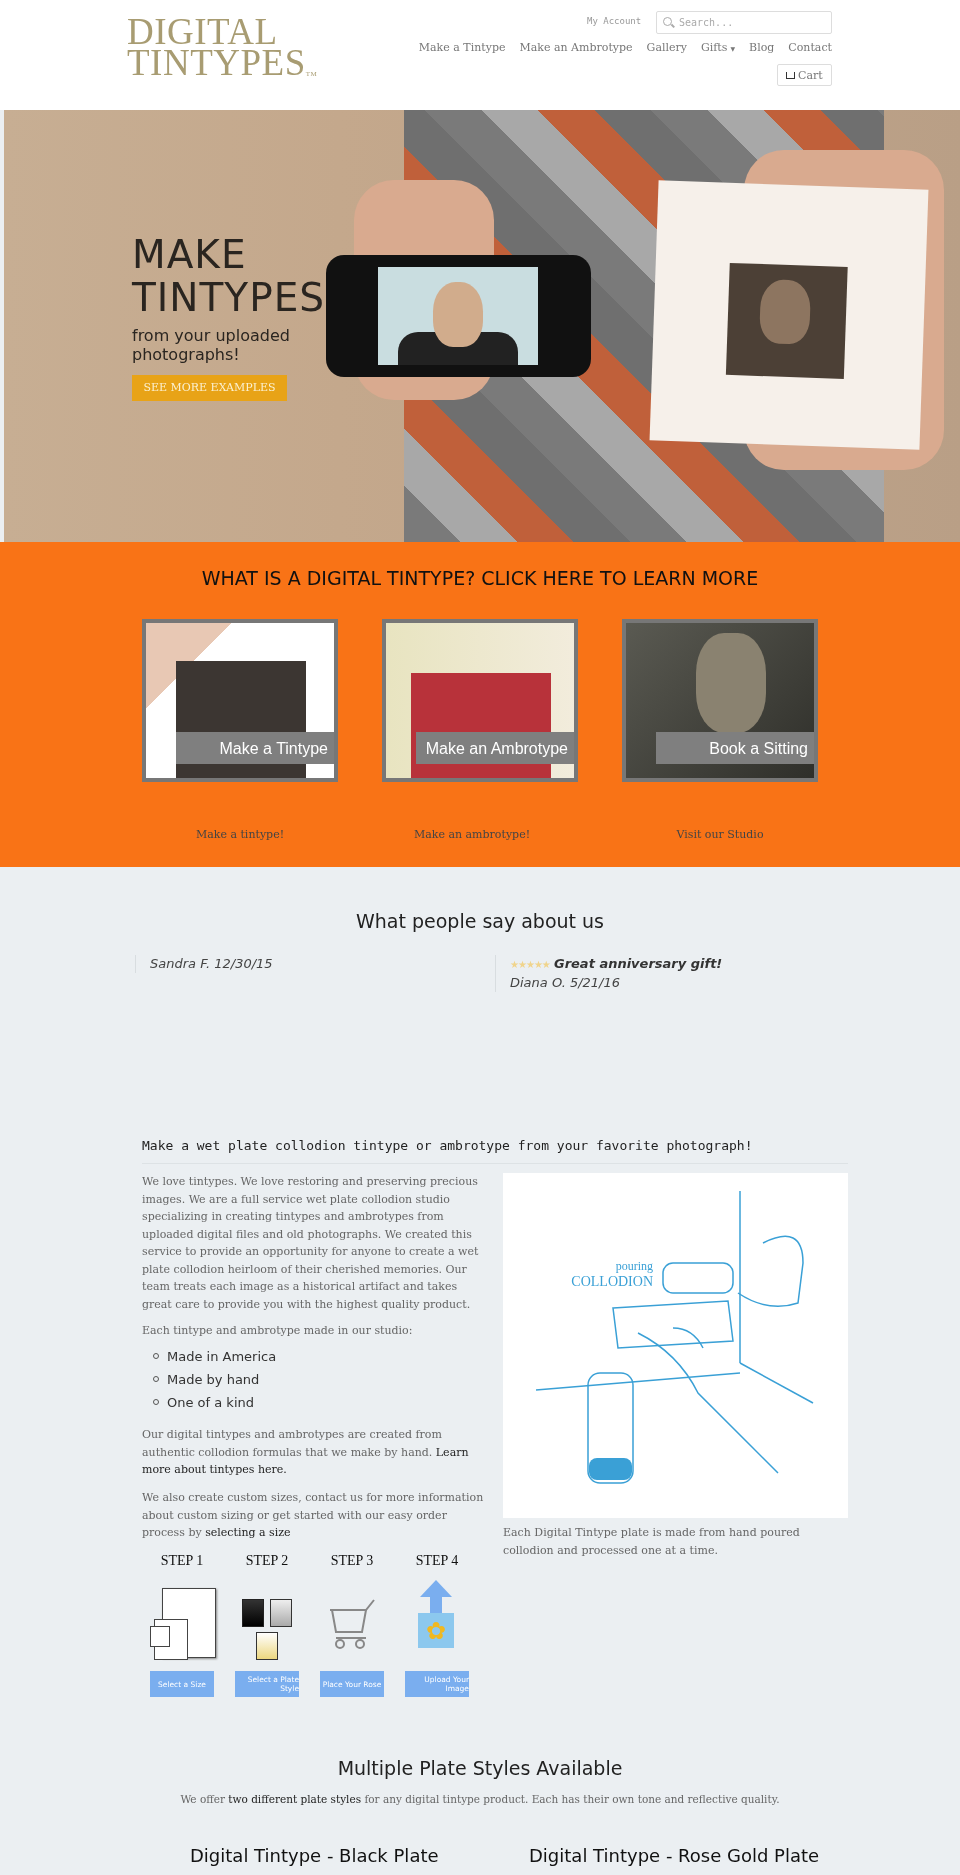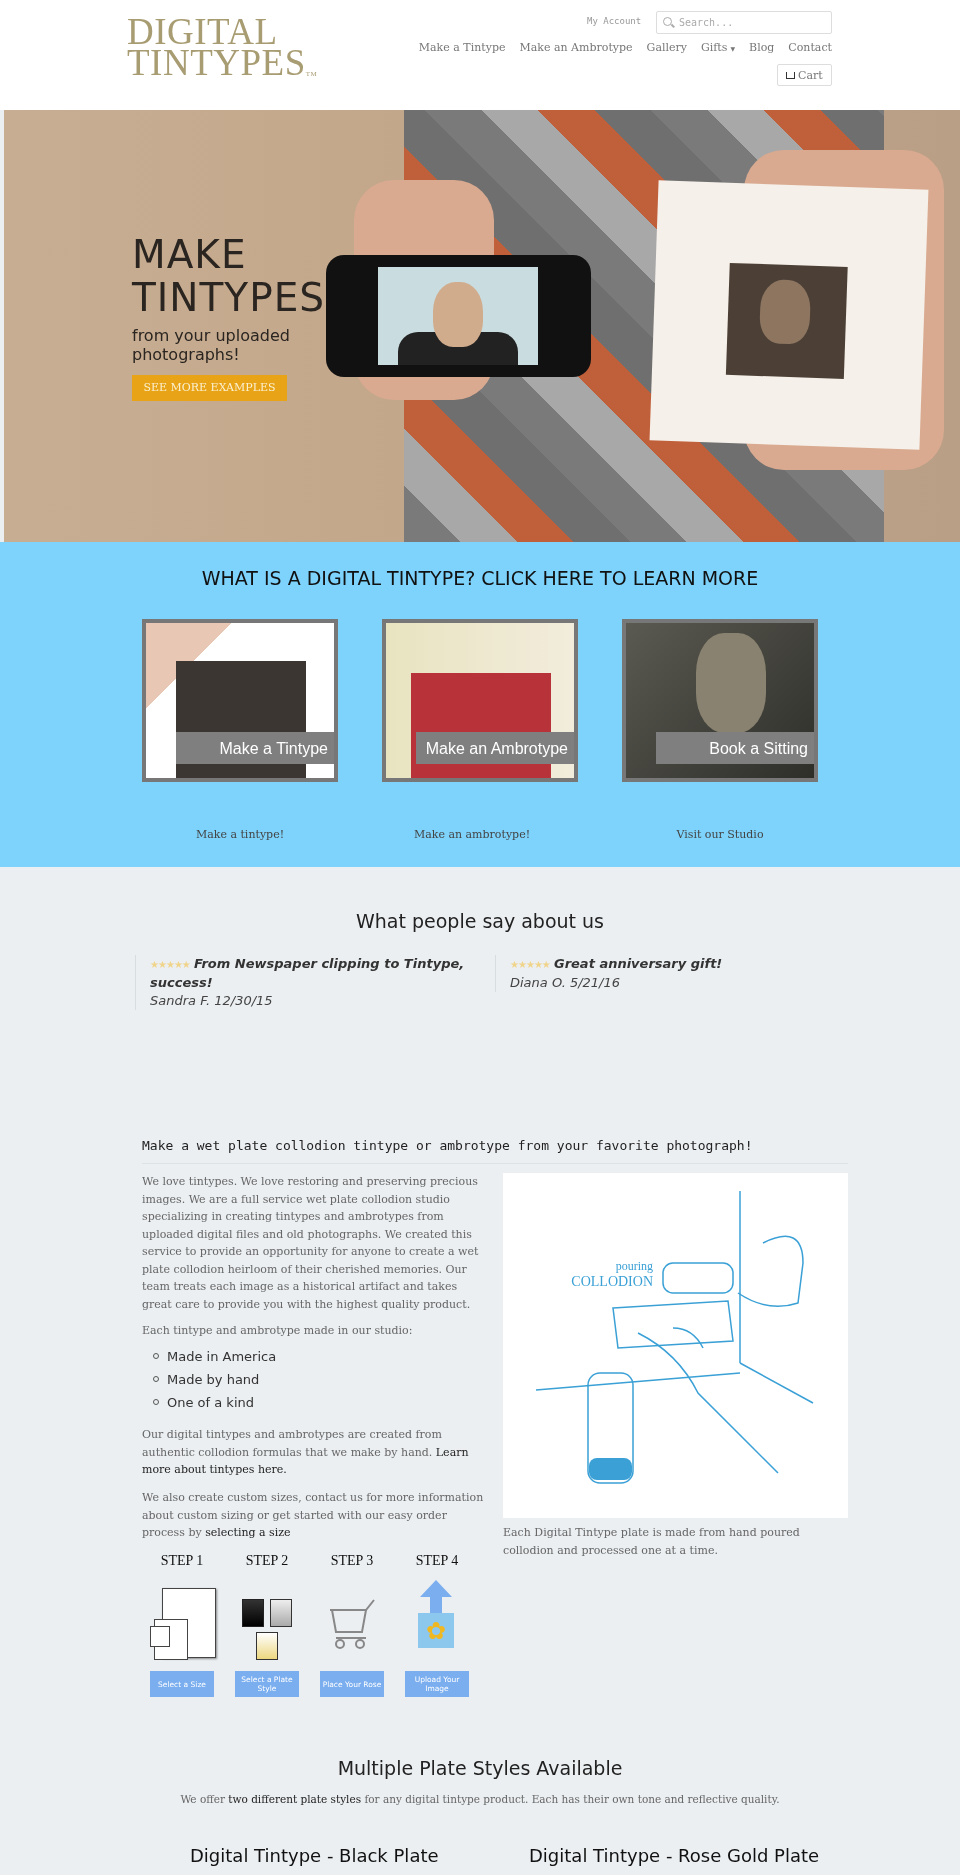--- a/index.html
+++ b/index.html
@@ -21,38 +21,38 @@
 .phone .scr{position:absolute;left:52px;top:12px;width:160px;height:98px;background:#c9dde0}
 .phone .face{position:absolute;left:55px;top:15px;width:50px;height:65px;background:#d1ac8c;border-radius:45% 45% 40% 40%}
 .phone .jacket{position:absolute;left:20px;top:65px;width:120px;height:33px;background:#222;border-radius:20px 20px 0 0}
 .mat{position:absolute;left:650px;top:75px;width:270px;height:260px;background:#f6f0ea;transform:rotate(2deg)}
 .mat .pic{position:absolute;left:74px;top:80px;width:118px;height:112px;background:#4c4036}
 .mat .pface{position:absolute;left:32px;top:15px;width:50px;height:64px;background:#8d7560;border-radius:45% 45% 40% 40%}
 .hand{position:absolute;background:#d9aa8f;border-radius:40px}
 .hero-title{position:absolute;left:128px;top:123px;font-family:"DejaVu Sans",sans-serif;font-size:39px;line-height:43px;color:#2a2520;letter-spacing:1px}
 .hero-sub{position:absolute;left:128px;top:216px;font-family:"DejaVu Sans",sans-serif;font-size:16px;line-height:19px;color:#2a2520}
 .hero-btn{position:absolute;left:128px;top:265px;width:155px;height:26px;background:#e8a317;color:#fbf0d0;font-size:11px;text-align:center;line-height:26px}
-.white{position:absolute;top:542px;left:0;width:960px;height:325px;background:#7dd3fc}
+.white{position:absolute;top:542px;left:0;width:960px;height:325px;background:#f97316}
 .learn{position:absolute;top:25px;width:100%;text-align:center;font-family:"DejaVu Sans",sans-serif;font-size:19px;color:#111}
 .card{position:absolute;top:77px;width:196px;height:163px;border:4px solid #777;background:#ddd;overflow:hidden}
 .card .lbl{position:absolute;right:0;bottom:14px;width:158px;height:32px;background:#7f7f7f;color:#fff;font-family:"Liberation Sans",sans-serif;font-size:16px;text-align:right;padding:8px 6px 0 0}
 .cap{position:absolute;top:286px;width:196px;text-align:center;font-size:11px;color:#444}
 .section-title{position:absolute;width:960px;text-align:center;font-family:"DejaVu Sans",sans-serif;color:#222}
 .review{position:absolute;top:955px;border-left:1px solid #d8dde0;padding-left:14px;font-family:"DejaVu Sans",sans-serif;font-style:italic;font-size:13px;line-height:18px;color:#444;width:330px}
 .review b{font-weight:bold;color:#333}
 .stars{color:#f0d48c;font-size:10px;letter-spacing:-1px}
 .wp-head{position:absolute;left:142px;top:1138px;width:706px;font-family:"DejaVu Sans Mono",monospace;font-size:13px;color:#222;border-bottom:1px solid #dde2e5;padding-bottom:10px}
 .body-col{position:absolute;left:142px;width:348px;font-size:11px;line-height:17.5px;color:#666}
 .body-col a{color:#222}
 .bul{position:absolute;left:165px;font-family:"DejaVu Sans",sans-serif;font-size:13px;color:#333}
 .bul:before{content:"";display:inline-block;width:4px;height:4px;border:1px solid #555;border-radius:50%;margin:0 8px 2px -12px}
 .illus{position:absolute;left:503px;top:1173px;width:345px;height:345px;background:#fff}
 .illus-cap{position:absolute;left:503px;top:1524px;width:345px;font-size:11px;line-height:17.5px;color:#666}
 .step-title{position:absolute;top:1553px;font-family:"Liberation Serif",serif;font-size:14px;color:#111;width:64px;text-align:center}
-.step-btn{position:absolute;top:1671px;width:64px;height:26px;background:#7aaeef;color:#fff;font-family:"DejaVu Sans",sans-serif;font-size:7.5px;text-align:center;display:flex;align-items:center;justify-content:center;line-height:9px}
+.step-btn{position:absolute;top:1671px;width:64px;height:26px;background:#7aaeef;color:#fff;font-family:"DejaVu Sans",sans-serif;font-size:7.5px;text-align:right;display:flex;align-items:center;justify-content:center;line-height:9px}
 .plate-h{position:absolute;top:1845px;font-family:"DejaVu Sans",sans-serif;font-size:18px;color:#111}
 </style>
 </head>
 <body>
 
 <div class="header">
   <div class="logo">
     <div>DIGITAL</div>
     <div><span>TINTYPES</span><sup>TM</sup></div>
   </div>
@@ -114,21 +114,20 @@
     <div style="position:absolute;left:70px;top:10px;width:70px;height:100px;background:#8a8270;border-radius:40%"></div>
     <div class="lbl">Book a Sitting</div>
   </div>
   <div class="cap" style="left:142px">Make a tintype!</div>
   <div class="cap" style="left:374px">Make an ambrotype!</div>
   <div class="cap" style="left:622px">Visit our Studio</div>
 </div>
 
 <div class="section-title" style="top:910px;font-size:19px">What people say about us</div>
 <div class="review" style="left:135px">
-  <div><span class="stars">★★★★★</span> <b>From Newspaper clipping to Tintype, success!</b></div>
   <div>Sandra F. 12/30/15</div>
 </div>
 <div class="review" style="left:495px">
   <div><span class="stars">★★★★★</span> <b>Great anniversary gift!</b></div>
   <div>Diana O. 5/21/16</div>
 </div>
 
 <div class="wp-head">Make a wet plate collodion tintype or ambrotype from your favorite photograph!</div>
 <div class="body-col" style="top:1173px">We love tintypes. We love restoring and preserving precious images. We are a full service wet plate collodion studio specializing in creating tintypes and ambrotypes from uploaded digital files and old photographs.  We created this service to provide an opportunity for anyone to create a wet plate collodion heirloom of their cherished memories. Our team treats each image as a historical artifact and takes great care to provide you with the highest quality product.</div>
 <div class="body-col" style="top:1322px">Each tintype and ambrotype made in our studio:</div>

